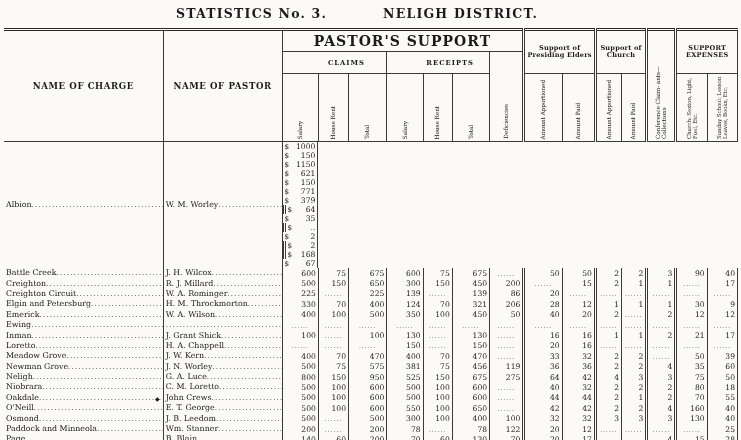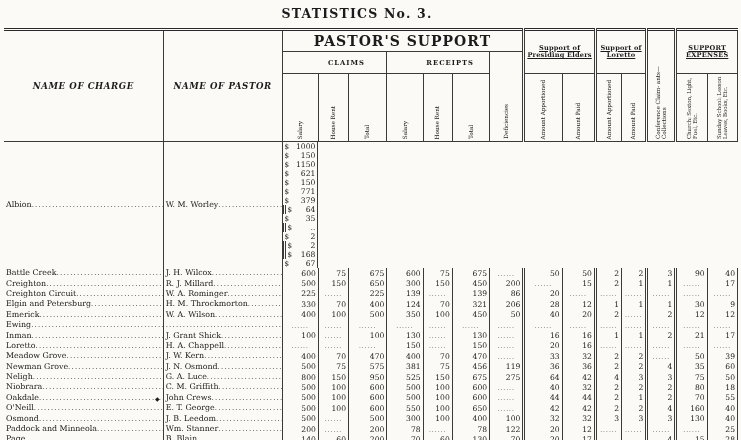--- a/index.html
+++ b/index.html
@@ -8,24 +8,24 @@
     font-family:"DejaVu Serif","Liberation Serif",serif;color:#1b1b1b;
     -webkit-font-smoothing:none;
   }
   .page{position:relative;width:714px;height:440px;}
   .title-row{display:flex;justify-content:center;gap:56px;padding-top:6px;
     font-weight:bold;font-size:12.5px;letter-spacing:1.2px;}
   table{border-collapse:collapse;table-layout:fixed;width:734px;margin:7px 3px 0 4px;
     border-top:3px double #2a2a2a;border-bottom:3px double #2a2a2a;}
   th,td{padding:0;border-right:1px solid #3a3a3a;overflow:hidden;}
   thead th{border-bottom:1px solid #3a3a3a;font-weight:bold;vertical-align:middle;text-align:center;}
-  th.big{font-size:8.6px;letter-spacing:.6px;font-style:italic;}
+  th.big{font-size:8.6px;letter-spacing:.6px;}
   th.grp{font-size:14px;letter-spacing:1px;}
   th.sub{font-size:6.8px;letter-spacing:1px;padding-left:24px;}
-  th.glabel{font-size:6.6px;line-height:7.4px;letter-spacing:.2px;padding:1px 1px;text-decoration:underline;}
+  th.glabel{font-size:6.6px;line-height:7.4px;letter-spacing:.2px;padding:1px 1px;}
   th.vcell{vertical-align:bottom;font-weight:normal;}
   .vlab{writing-mode:vertical-rl;transform:rotate(180deg);
     font-size:5.8px;line-height:6.4px;letter-spacing:-.1px;font-weight:normal;
     margin:0 auto 2px auto;max-height:64px;text-align:left;}
   .vlab.vshort{max-height:42px;}
   .vlab.vtall{max-height:88px;}
   .vlab.vconf{max-height:100px;}
   .vlab.vtiny{font-size:5.5px;line-height:6.1px;}
   .dl{border-left:3px double #3a3a3a;}
   tbody tr{height:10.4px;}
@@ -37,20 +37,21 @@
   td.cur{display:flex;justify-content:space-between;align-items:baseline;padding:0 2px;}
   td.cur .dollar{font-size:7.2px;}
   td.blank{text-align:center;color:#2e2e2e;font-size:6px;letter-spacing:1px;}
 </style>
 </head>
 <body>
 
 <div class="page">
   <div class="title-row">
     <span>STATISTICS No. 3.</span>
+    <span>NELIGH DISTRICT.</span>
   </div>
 
   <table>
     <colgroup>
       <col style="width:158px">
         <col style="width:118px">
       <col style="width:36px">
         <col style="width:30px">
         <col style="width:38px">
       <col style="width:36px">
@@ -64,21 +65,21 @@
       <col style="width:29px">
       <col style="width:31px">
         <col style="width:30px">
     </colgroup>
     <thead>
       <tr style="height:22px">
         <th class="big" rowspan="3">NAME OF CHARGE</th>
         <th class="big" rowspan="3">NAME OF PASTOR</th>
         <th class="grp" colspan="7">PASTOR'S SUPPORT</th>
         <th class="glabel dl" colspan="2" rowspan="2">Support of Presiding Elders</th>
-        <th class="glabel dl" colspan="2" rowspan="2">Support of Loretto</th>
+        <th class="glabel dl" colspan="2" rowspan="2">Support of Church</th>
         <th class="vcell dl" rowspan="3">
           <div class="vlab vconf">Conference Claim- ants—Collections</div>
         </th>
         <th class="glabel dl" colspan="2" rowspan="2">SUPPORT EXPENSES</th>
       </tr>
       <tr style="height:22px">
         <th class="sub" colspan="3">CLAIMS</th>
         <th class="sub" colspan="3">RECEIPTS</th>
         <th class="vcell" rowspan="2">
           <div class="vlab vtall">Deficiencies</div>
@@ -341,21 +342,21 @@
           <td class="num dl">33</td>
           <td class="num">32</td>
           <td class="num dl">2</td>
           <td class="num">2</td>
           <td class="blank dl">......</td>
           <td class="num dl">50</td>
           <td class="num">39</td>
         </tr>
         <tr>
           <td class="name"><span>Newman Grove</span><span class="ldr">................................................................................</span></td>
-          <td class="name"><span>J. N. Osmond</span><span class="ldr">................................................................................</span></td>
+          <td class="name"><span>J. N. Worley</span><span class="ldr">................................................................................</span></td>
           <td class="num">500</td>
           <td class="num">75</td>
           <td class="num">575</td>
           <td class="num">381</td>
           <td class="num">75</td>
           <td class="num">456</td>
           <td class="num">119</td>
           <td class="num dl">36</td>
           <td class="num">36</td>
           <td class="num dl">2</td>
@@ -377,21 +378,21 @@
           <td class="num dl">64</td>
           <td class="num">42</td>
           <td class="num dl">4</td>
           <td class="num">3</td>
           <td class="num dl">3</td>
           <td class="num dl">75</td>
           <td class="num">50</td>
         </tr>
         <tr>
           <td class="name"><span>Niobrara</span><span class="ldr">................................................................................</span></td>
-          <td class="name"><span>C. M. Griffith</span><span class="ldr">................................................................................</span></td>
+          <td class="name"><span>C. M. Loretto</span><span class="ldr">................................................................................</span></td>
           <td class="num">500</td>
           <td class="num">100</td>
           <td class="num">600</td>
           <td class="num">500</td>
           <td class="num">100</td>
           <td class="num">600</td>
           <td class="blank">......</td>
           <td class="num dl">40</td>
           <td class="num">32</td>
           <td class="num dl">2</td>

